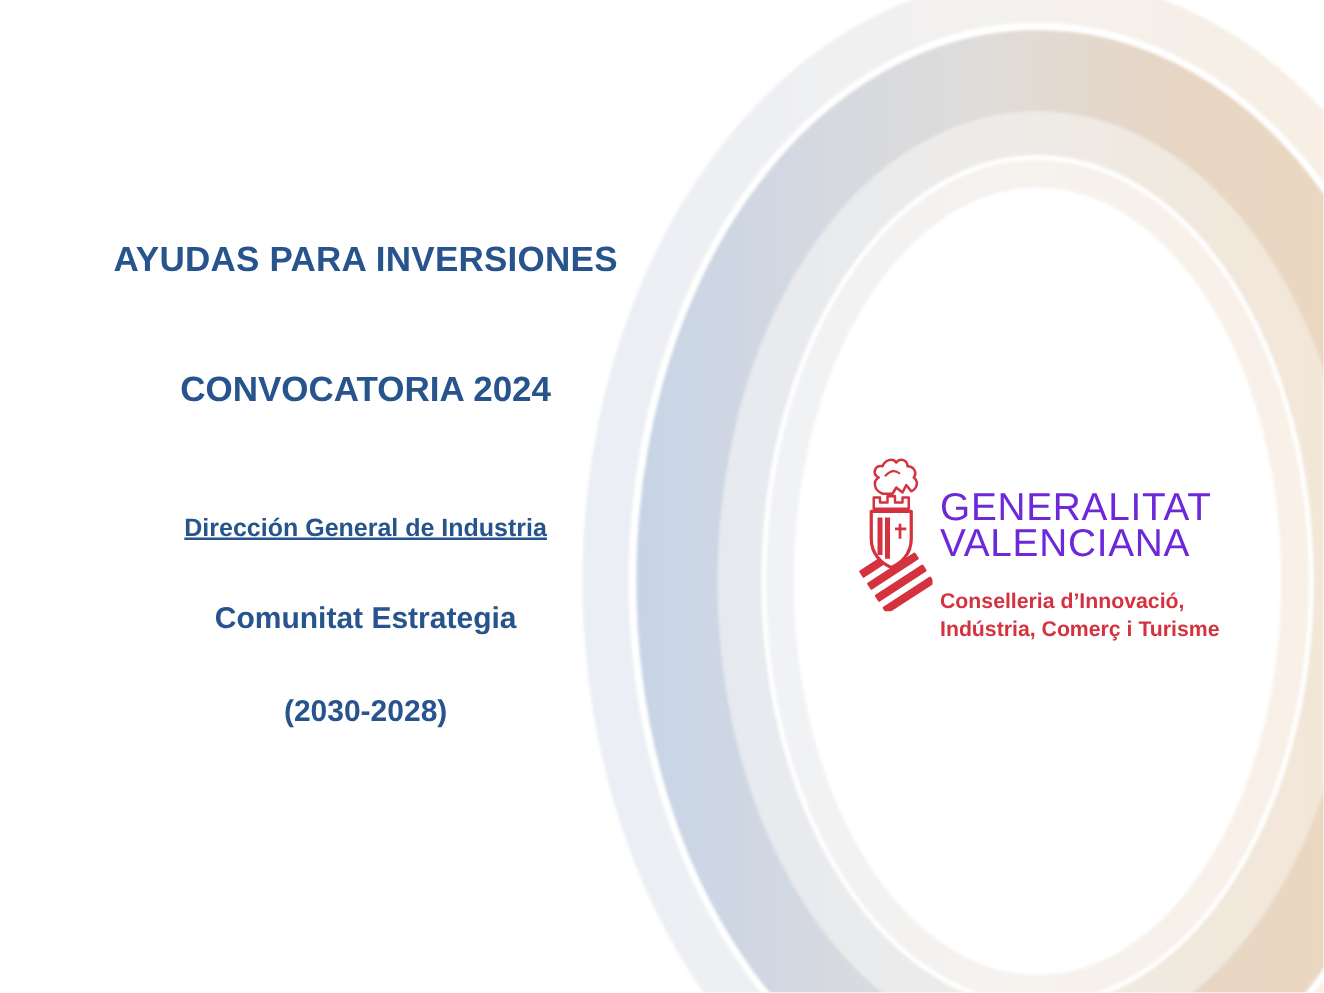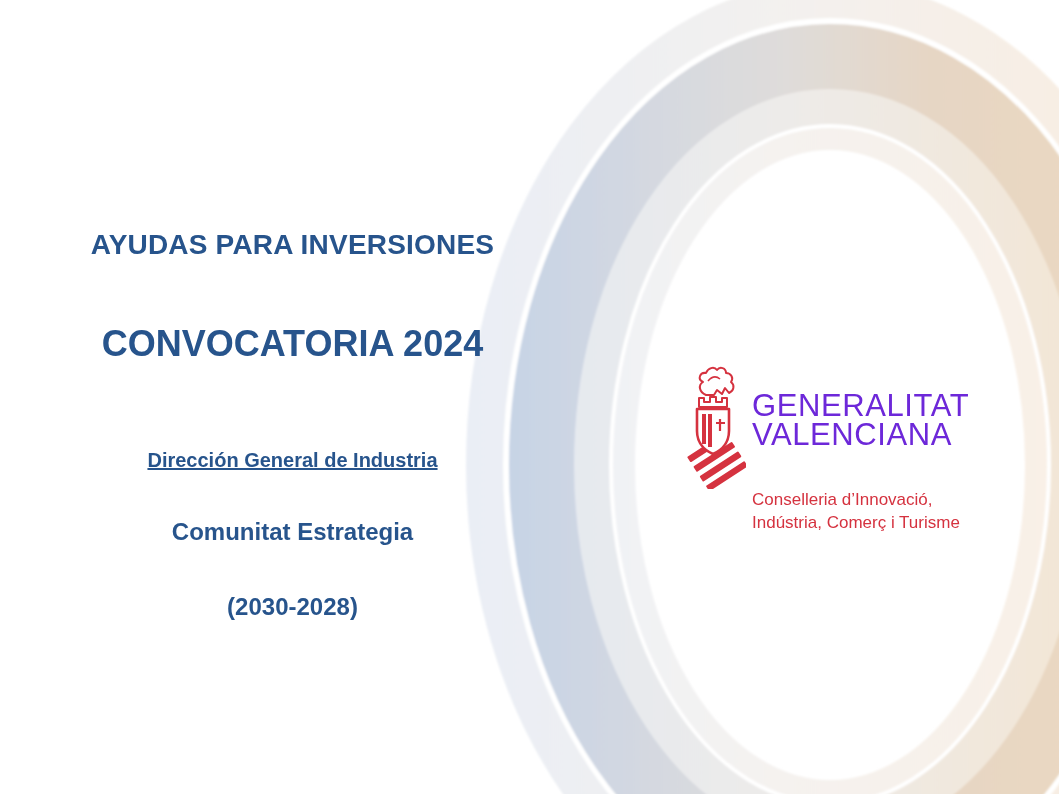--- a/index.html
+++ b/index.html
@@ -12,37 +12,36 @@
     font-family:"Liberation Sans", sans-serif;
   }
   .decor-svg{position:absolute;inset:0;display:block;}
   
   .txtblock{
     position:absolute;
     left:40px;width:505px;
     text-align:center;
     color:#27548C;
     font-weight:bold;
-    margin-top:37px;
   }
   .title-block{top:193px;font-size:28px;line-height:1.06;letter-spacing:.2px;}
-  .convocatoria-block{top:286px;font-size:36px;}
+  .convocatoria-block{top:296px;font-size:28px;}
   .department-block{top:412px;font-size:20px;text-decoration:underline;}
   .strategy-block{top:482px;font-size:24px;line-height:1.08;}
   .period-block{top:556px;font-size:24px;}
   
   .logo-crest{position:absolute;left:684px;top:363px;}
   .logo-wordmark{
     position:absolute;left:752px;top:391px;
     color:#6d28d9;font-size:31px;line-height:.95;
     font-weight:400;letter-spacing:.6px;white-space:nowrap;
   }
   .logo-conselleria{
-    position:absolute;left:752px;top:489px;
-    color:#D5323F;font-size:17px;font-weight:normal;
+    position:absolute;left:752px;top:470px;
+    color:#D5323F;font-size:17px;font-weight:bold;
     line-height:1.35;white-space:nowrap;
   }
 </style>
 </head>
 <body>
 
 <div class="slide">
 
   <svg class="decor-svg" width="1059" height="794" viewBox="0 0 1059 794" aria-hidden="true">
     <defs>

